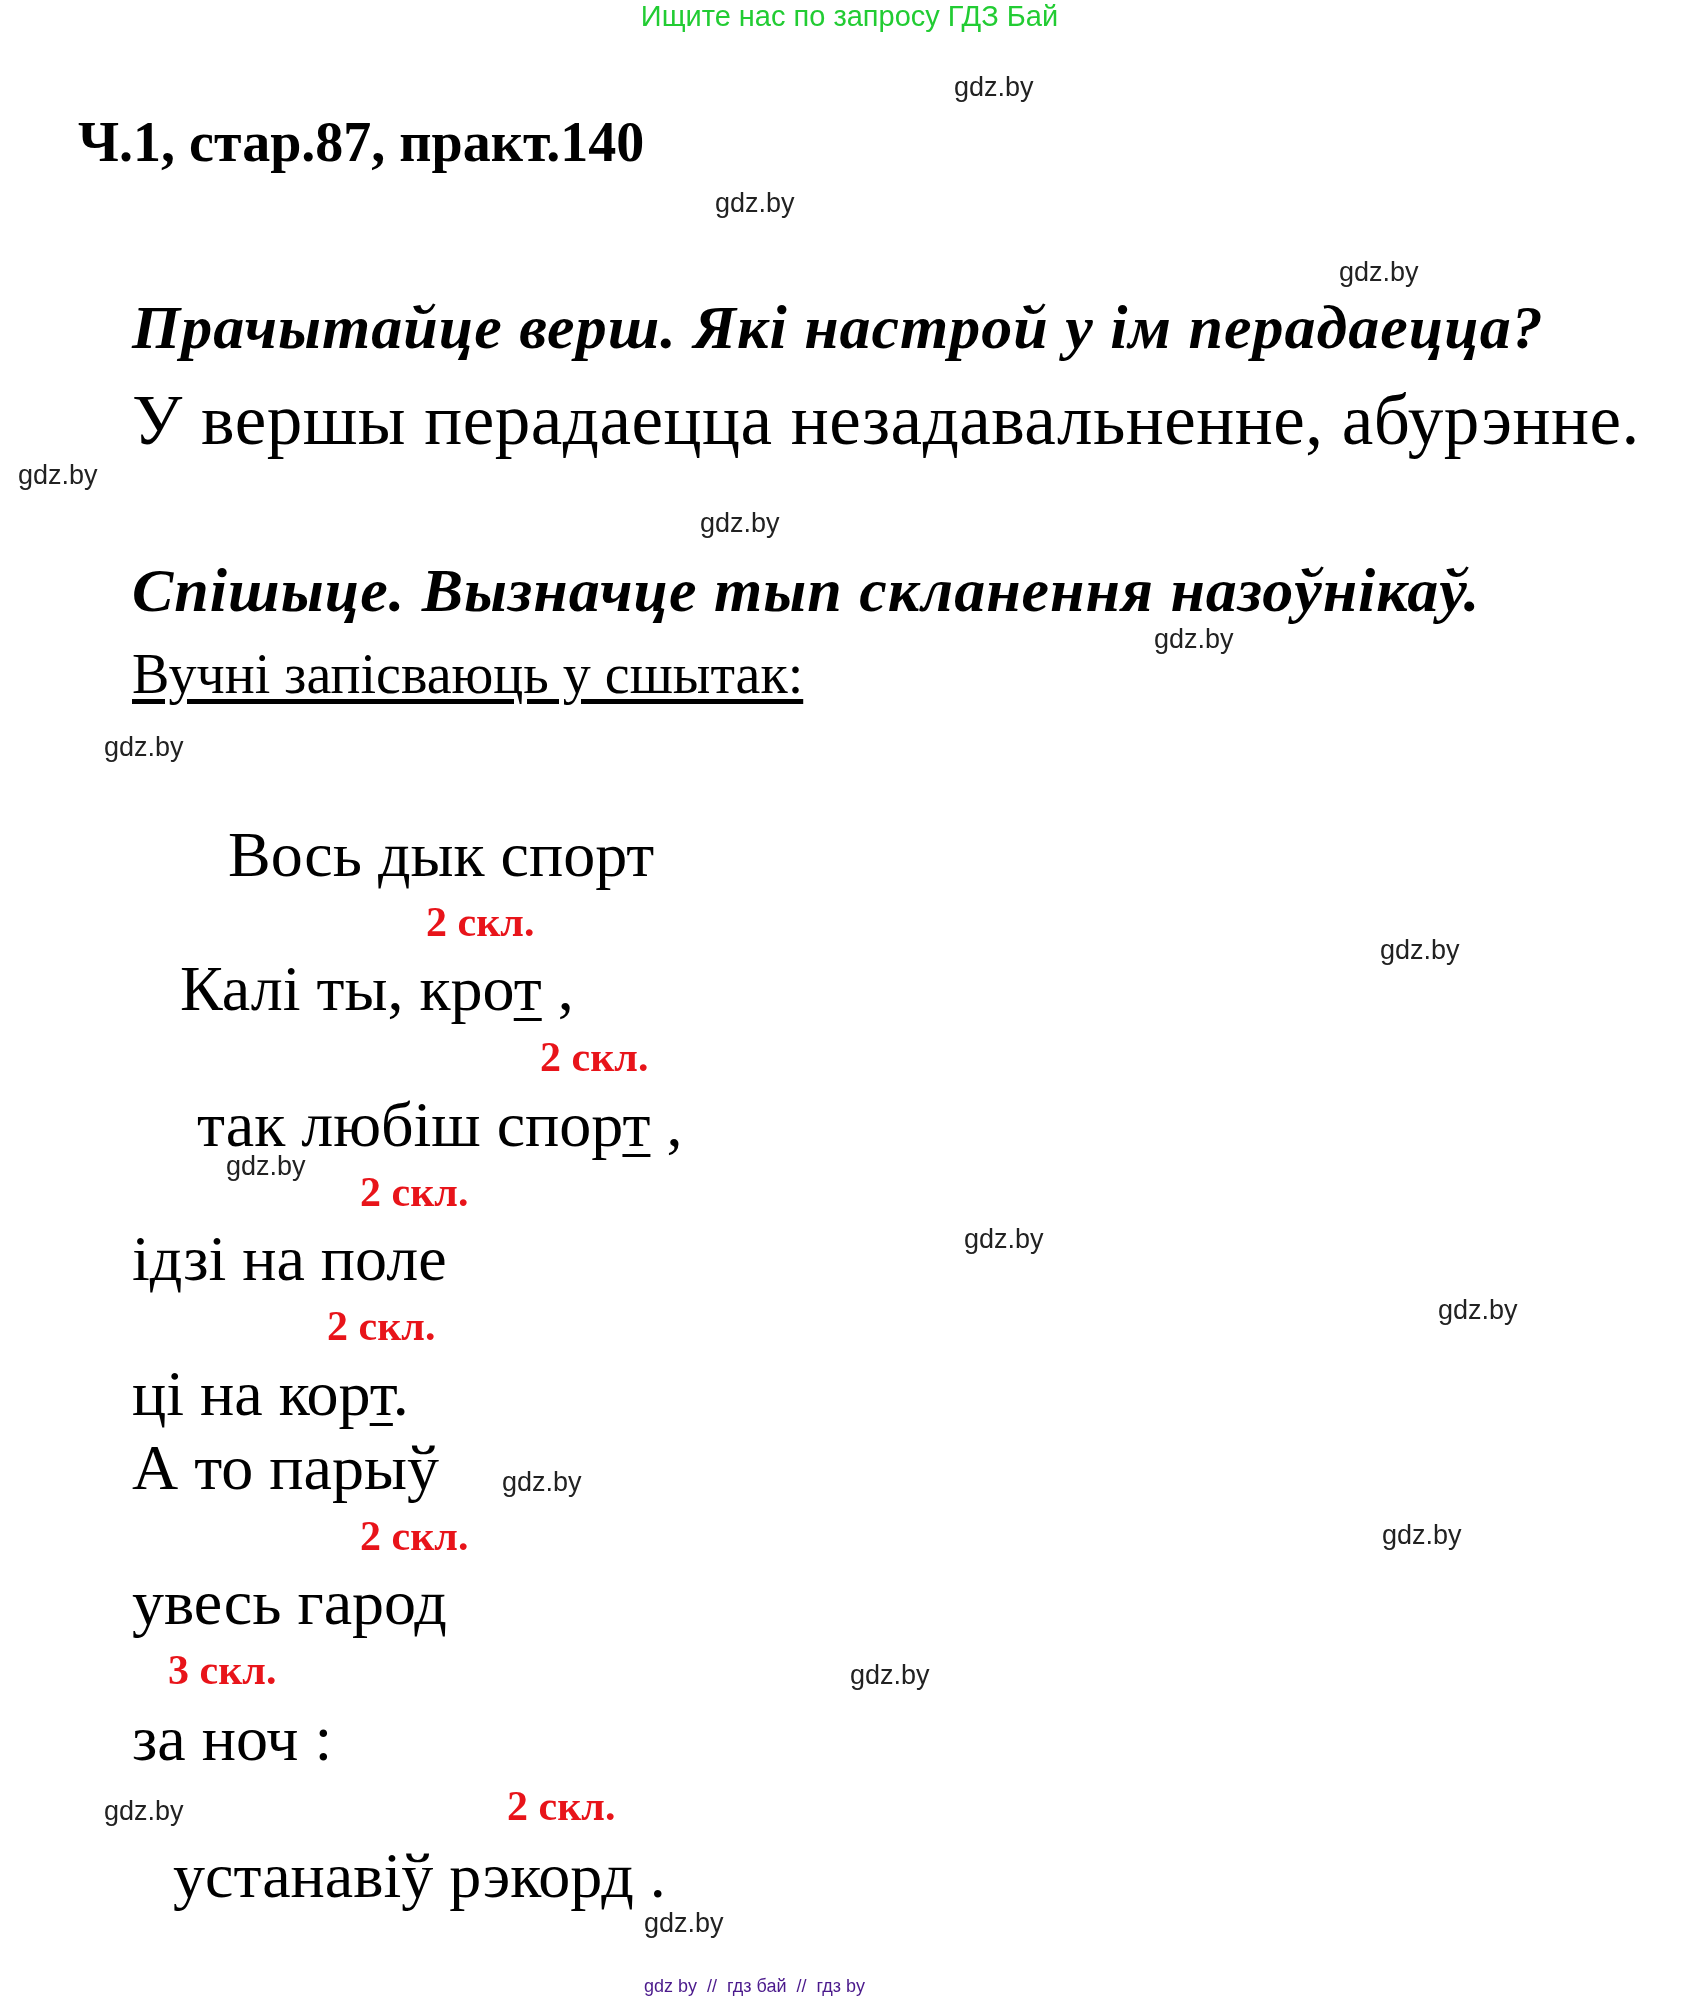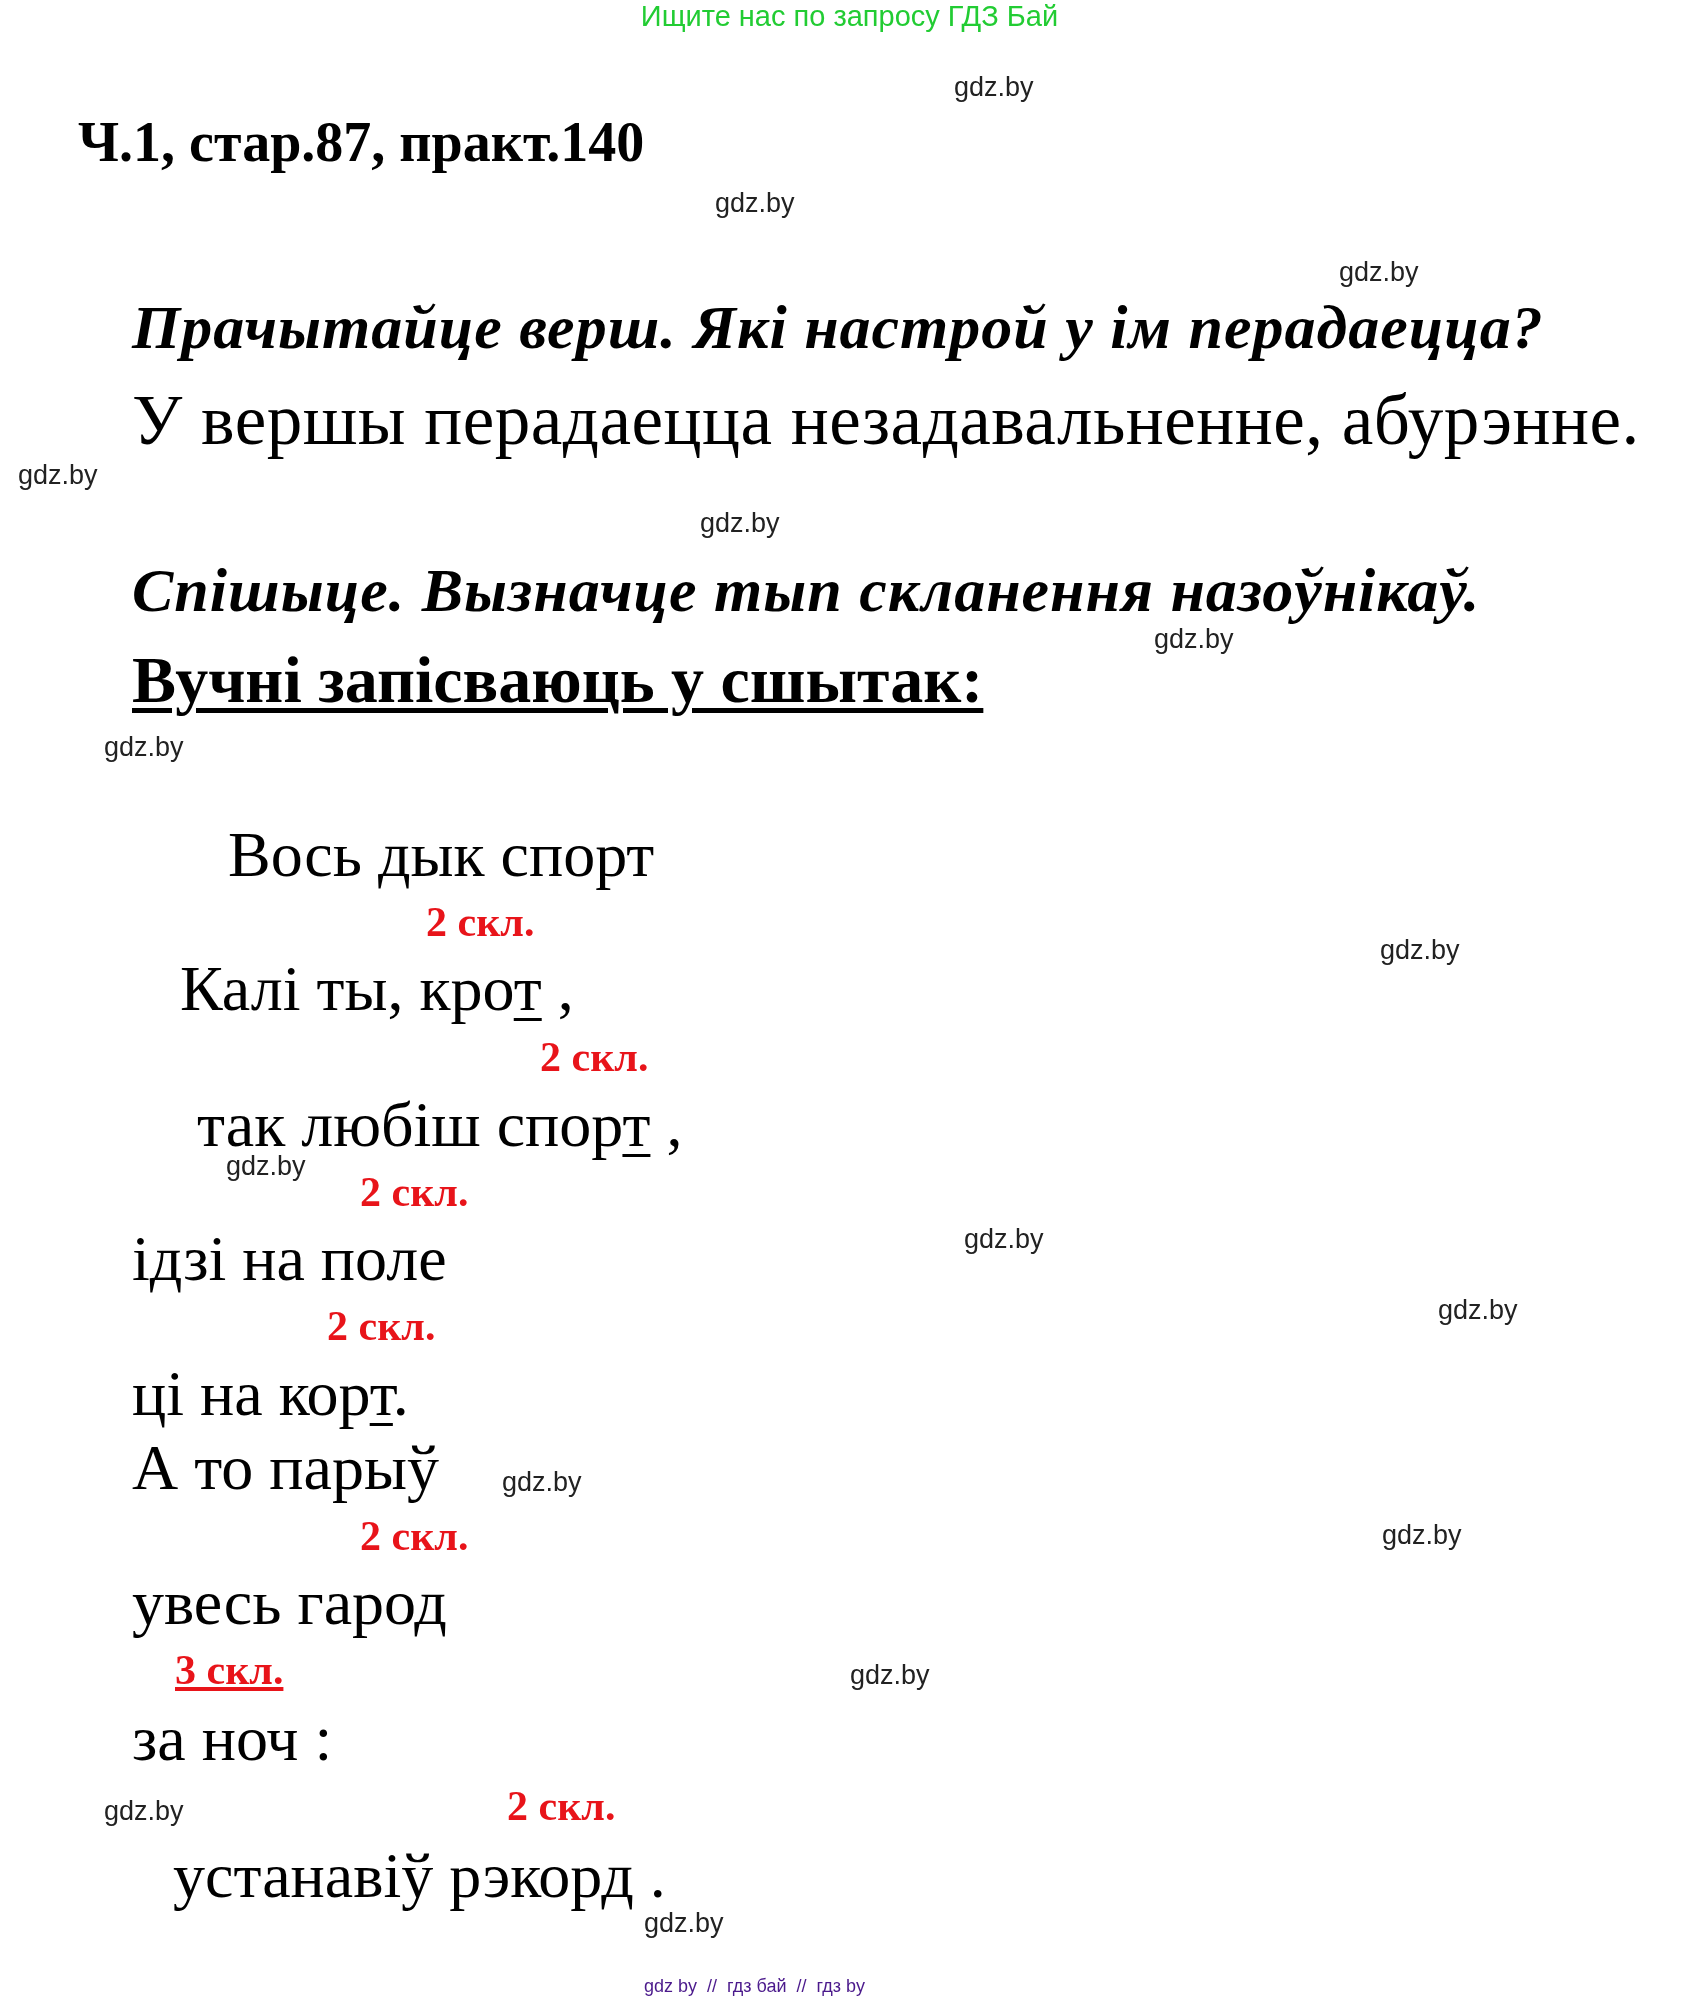--- a/index.html
+++ b/index.html
@@ -5,21 +5,21 @@
   html, body { margin:0; padding:0; background:#ffffff; }
   body { width:1699px; height:2015px; position:relative; overflow:hidden; }
   .abs { position:absolute; white-space:nowrap; }
   .serif { font-family:"Liberation Serif", "DejaVu Serif", serif; color:#000; }
   .sans { font-family:"Liberation Sans", "DejaVu Sans", sans-serif; }
   .top-banner { font-size:29px; color:#22cc33; top:0px; left:0; width:1699px; text-align:center; padding-left:0; }
   .wm { font-size:27px; color:#222; }
   .title { font-size:56px; font-weight:bold; left:78px; top:110px; }
   .task { font-size:62px; font-weight:bold; font-style:italic; letter-spacing:1px; }
   .answer { font-size:71px; letter-spacing:0.5px; }
-  .instr { font-size:66px; font-weight:bold; text-decoration:underline; text-decoration-thickness:5px; text-underline-offset:6px; }
+  .instr { font-size:56px; font-weight:normal; text-decoration:underline; text-decoration-thickness:5px; text-underline-offset:6px; }
   .poem { font-size:64px; }
   .u { text-decoration:underline; text-decoration-thickness:3px; text-underline-offset:8px; }
   .decl { font-size:42px; font-weight:bold; color:#e8141a; }
   .footer { font-size:18px; color:#4b1a8c; }
 </style>
 </head>
 <body>
 
 <div class="abs sans top-banner">Ищите нас по запросу ГДЗ Бай</div>
 
@@ -56,21 +56,21 @@
 </div>
 
 <div class="abs serif poem" style="left:132px; top:1431px;">
   <span>А то парыў</span>
 </div>
 <div class="abs serif decl" style="left:360px; top:1512px;">2 скл.</div>
 
 <div class="abs serif poem" style="left:132px; top:1566px;">
   <span>увесь гаро</span><span class="u">д</span>
 </div>
-<div class="abs serif decl" style="left:175px; top:1646px;text-decoration:underline;">3 скл.</div>
+<div class="abs serif decl" style="left:168px; top:1646px;">3 скл.</div>
 
 <div class="abs serif poem" style="left:132px; top:1702px;">
   <span>за ноч :</span>
 </div>
 <div class="abs serif decl" style="left:507px; top:1782px;">2 скл.</div>
 
 <div class="abs serif poem" style="left:132px; top:1839px;margin-left:41px;">
   <span>устанавіў рэкор</span><span class="u">д</span><span> .</span>
 </div>
 

